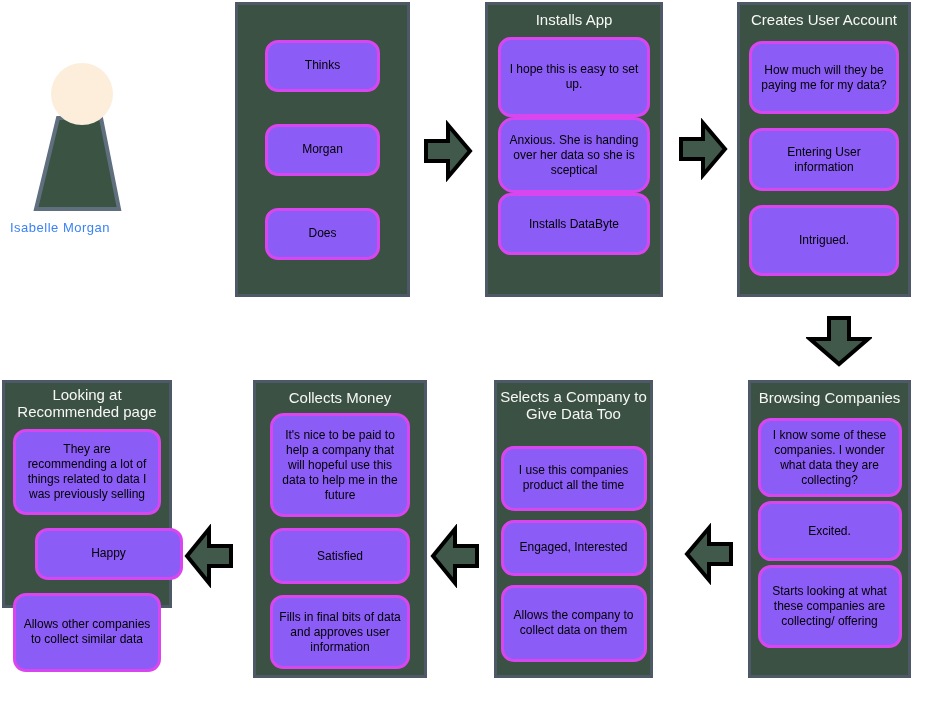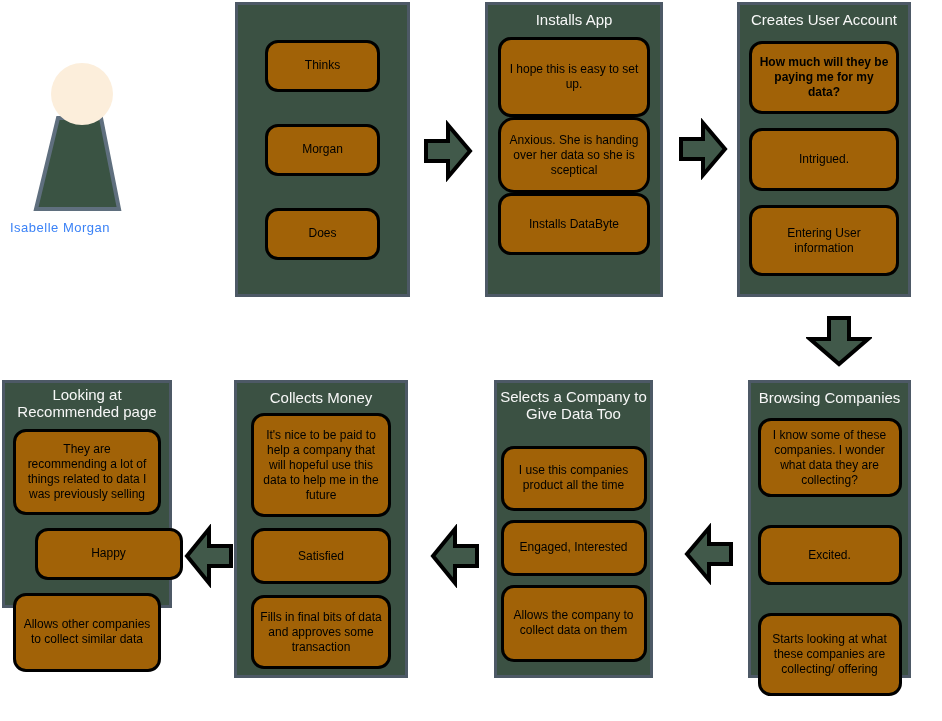--- a/index.html
+++ b/index.html
@@ -10,21 +10,21 @@
   .panel{
     position:absolute;background:#3B5143;border:3px solid #4D5966;
     box-sizing:border-box;display:flex;flex-direction:column;align-items:center;
   }
   .panel-title{
     color:#F7F7F7;font-size:15px;line-height:1.15;text-align:center;
     margin-top:6px;width:96%;
   }
   .cards{display:flex;flex-direction:column;align-items:center;width:100%;}
   .card{
-    background:#a16207;border:3px solid #000000;border-radius:13px;
+    background:#8b5cf6;border:3px solid #d946ef;border-radius:13px;
     box-sizing:border-box;display:flex;align-items:center;justify-content:center;
     text-align:center;font-size:12px;line-height:1.25;color:#000000;
     padding:3px 6px;
   }
   .arrow{position:absolute;}
   .persona{position:absolute;left:8px;top:40px;width:160px;}
   .persona-name{
     position:absolute;left:10px;top:220px;width:180px;
     font-size:13px;color:#3b82f6;letter-spacing:0.5px;
   }
@@ -37,44 +37,44 @@
   #panel-installs{left:485px;top:2px;width:178px;height:295px;}
   #panel-installs .cards{margin-top:9px;gap:0;}
   #panel-installs .card{width:152px;}
   #panel-installs .card:nth-child(1){height:80px;}
   #panel-installs .card:nth-child(2){height:76px;border-radius:16px;}
   #panel-installs .card:nth-child(3){height:62px;}
 
   #panel-creates{left:737px;top:2px;width:174px;height:295px;}
   #panel-creates .cards{margin-top:13px;gap:14px;}
   #panel-creates .card{width:150px;}
-  #panel-creates .card:nth-child(1){height:73px;font-weight:bold;}
+  #panel-creates .card:nth-child(1){height:73px;}
   #panel-creates .card:nth-child(2){height:63px;}
   #panel-creates .card:nth-child(3){height:71px;}
 
   
   #panel-browsing{left:748px;top:380px;width:163px;height:298px;}
-  #panel-browsing .cards{margin-top:12px;gap:28px;}
+  #panel-browsing .cards{margin-top:12px;gap:4px;}
   #panel-browsing .card{width:144px;}
   #panel-browsing .card:nth-child(1){height:79px;}
   #panel-browsing .card:nth-child(2){height:60px;}
   #panel-browsing .card:nth-child(3){height:83px;}
 
   #panel-selects{left:494px;top:380px;width:159px;height:298px;}
   #panel-selects .panel-title{margin-top:5px;}
   #panel-selects .cards{margin-top:23px;gap:9px;}
   #panel-selects .card{width:146px;}
   #panel-selects .card:nth-child(1){height:65px;}
   #panel-selects .card:nth-child(2){height:56px;}
   #panel-selects .card:nth-child(3){height:77px;}
 
-  #panel-collects{left:234px;top:380px;width:174px;height:298px;}
+  #panel-collects{left:253px;top:380px;width:174px;height:298px;}
   #panel-collects .cards{margin-top:7px;gap:11px;}
   #panel-collects .card{width:140px;}
-  #panel-collects .card:nth-child(1){height:104px;}
+  #panel-collects .card:nth-child(1){height:104px;border-radius:14px;}
   #panel-collects .card:nth-child(2){height:56px;}
   #panel-collects .card:nth-child(3){height:74px;}
 
   #panel-looking{left:2px;top:380px;width:170px;height:228px;}
   #panel-looking .panel-title{margin-top:3px;}
   #panel-looking .cards{margin-top:8px;gap:13px;}
   #panel-looking .card{width:148px;}
   #panel-looking .card:nth-child(1){height:86px;}
   #panel-looking .card:nth-child(2){height:52px;margin-left:43px;}
   #panel-looking .card:nth-child(3){height:79px;}
@@ -112,22 +112,22 @@
   </div>
 
   <svg class="arrow" style="left:678px;top:118px;" width="50" height="62" viewBox="0 0 50 62">
     <polygon points="3,21 25,21 25,5 47,31 25,57 25,41 3,41" fill="#41594A" stroke="#000000" stroke-width="4"></polygon>
   </svg>
 
   <div class="panel" id="panel-creates">
     <div class="panel-title">Creates User Account</div>
     <div class="cards">
       <div class="card">How much will they be paying me for my data?</div>
+      <div class="card">Entering User information</div>
       <div class="card">Intrigued.</div>
-      <div class="card">Entering User information</div>
     </div>
   </div>
 
   <svg class="arrow" style="left:806px;top:315px;" width="66" height="52" viewBox="0 0 66 52">
     <polygon points="23,3 43,3 43,24 62,24 33,49 4,24 23,24" fill="#41594A" stroke="#000000" stroke-width="4"></polygon>
   </svg>
 
   <div class="panel" id="panel-browsing">
     <div class="panel-title">Browsing Companies</div>
     <div class="cards">
@@ -152,21 +152,21 @@
 
   <svg class="arrow" style="left:430px;top:524px;" width="50" height="64" viewBox="0 0 50 64">
     <polygon points="47,22 25,22 25,5 3,32 25,59 25,42 47,42" fill="#41594A" stroke="#000000" stroke-width="4"></polygon>
   </svg>
 
   <div class="panel" id="panel-collects">
     <div class="panel-title">Collects Money</div>
     <div class="cards">
       <div class="card">It's nice to be paid to help a company that will hopeful use this data to help me in the future</div>
       <div class="card">Satisfied</div>
-      <div class="card">Fills in final bits of data and approves some transaction</div>
+      <div class="card">Fills in final bits of data and approves user information</div>
     </div>
   </div>
 
   <svg class="arrow" style="left:184px;top:524px;" width="50" height="64" viewBox="0 0 50 64">
     <polygon points="47,22 25,22 25,5 3,32 25,59 25,42 47,42" fill="#41594A" stroke="#000000" stroke-width="4"></polygon>
   </svg>
 
   <div class="panel" id="panel-looking">
     <div class="panel-title">Looking at Recommended page</div>
     <div class="cards">

